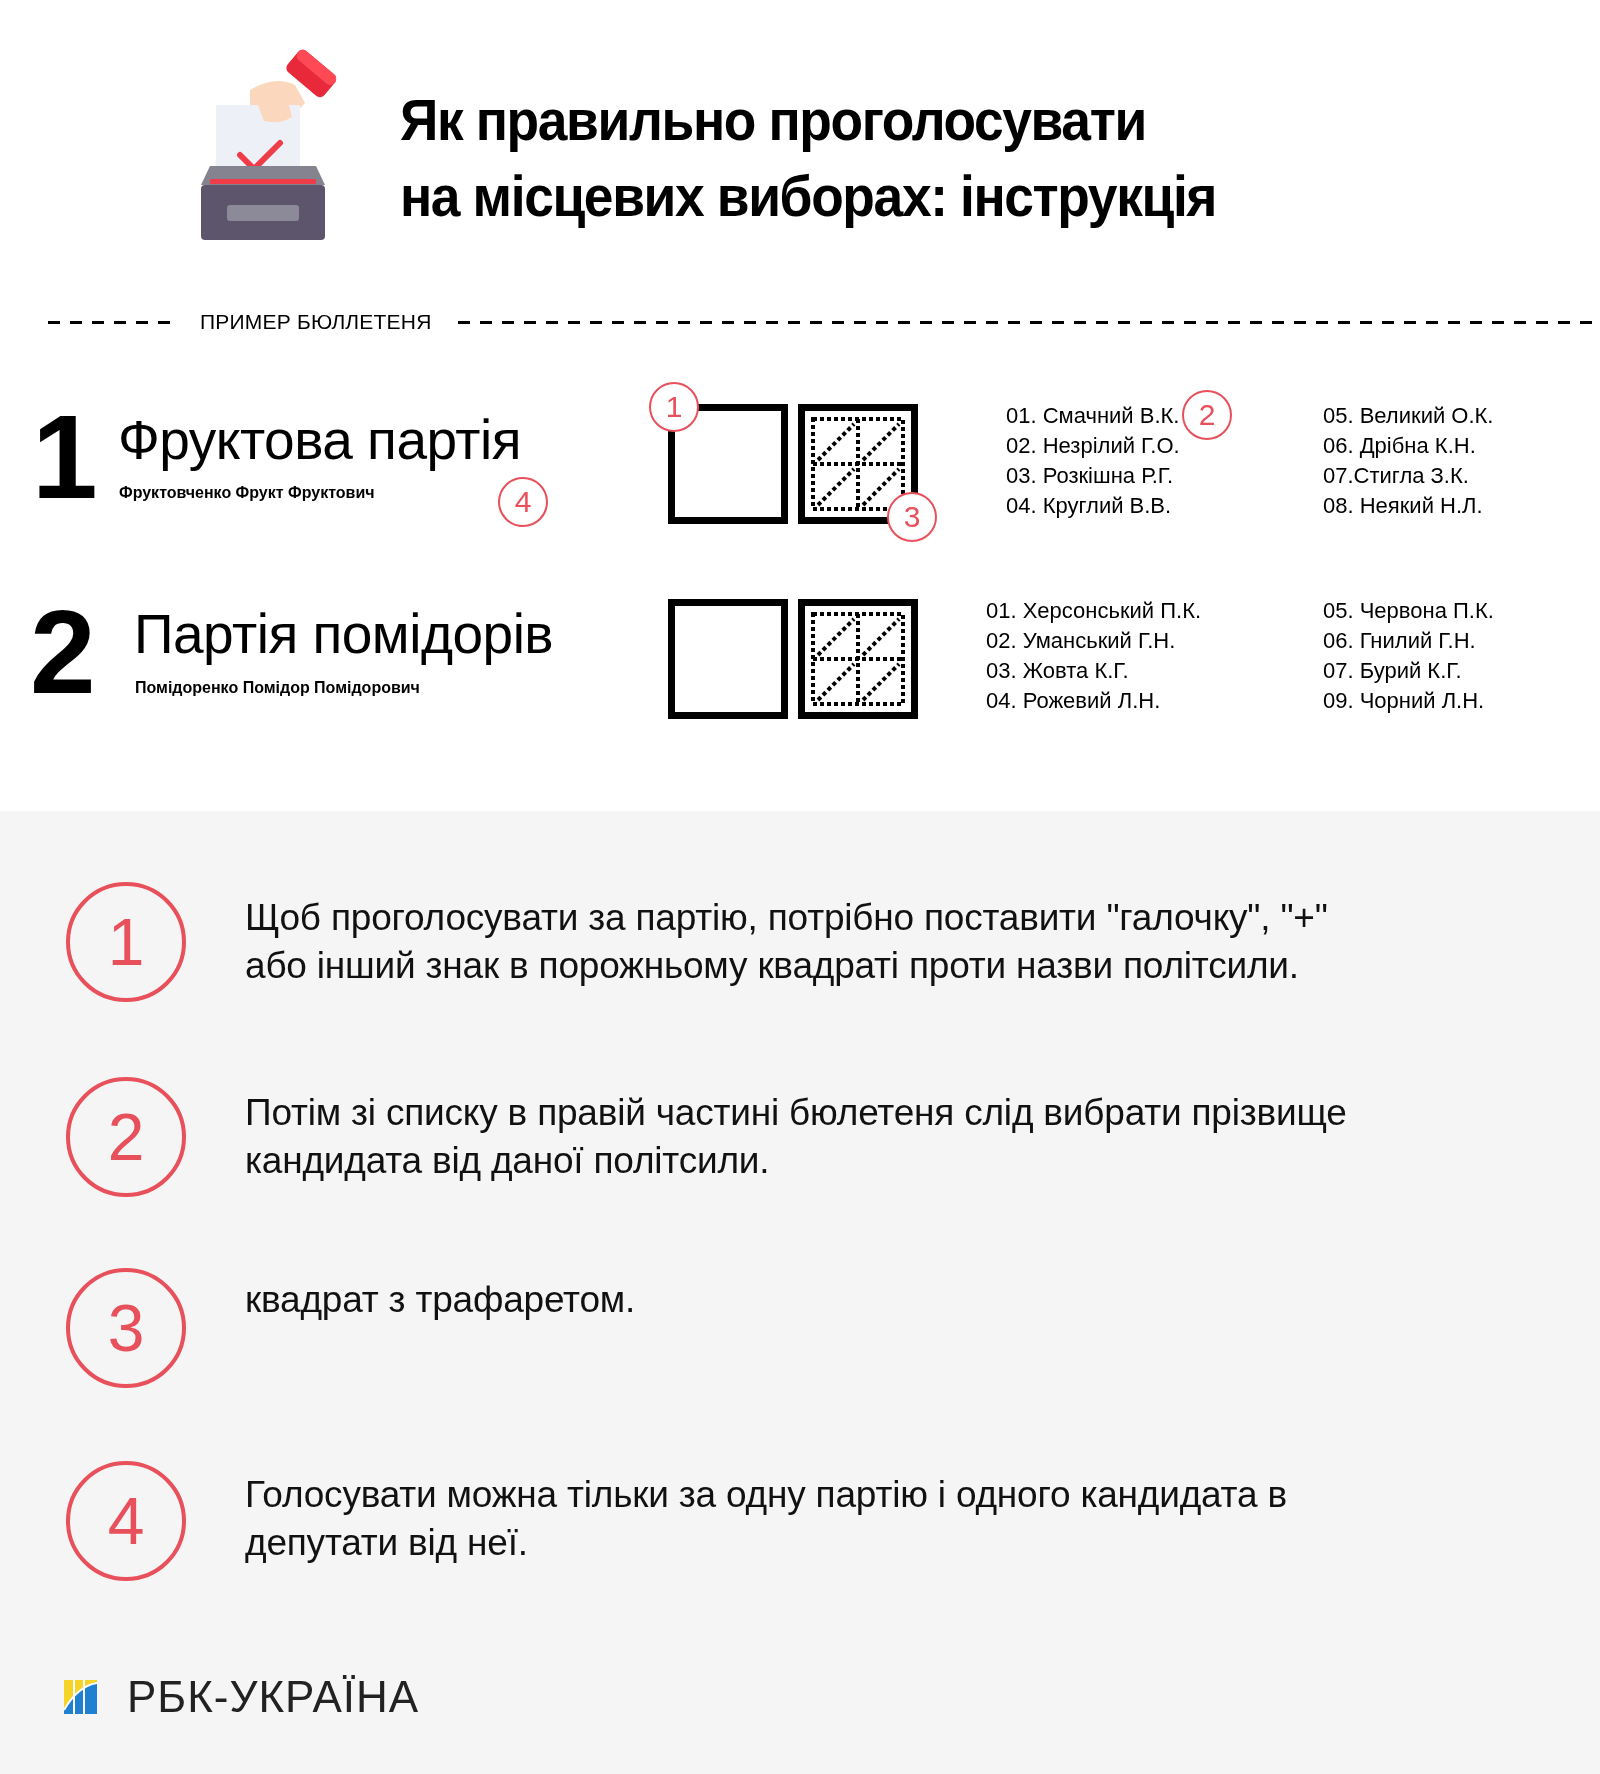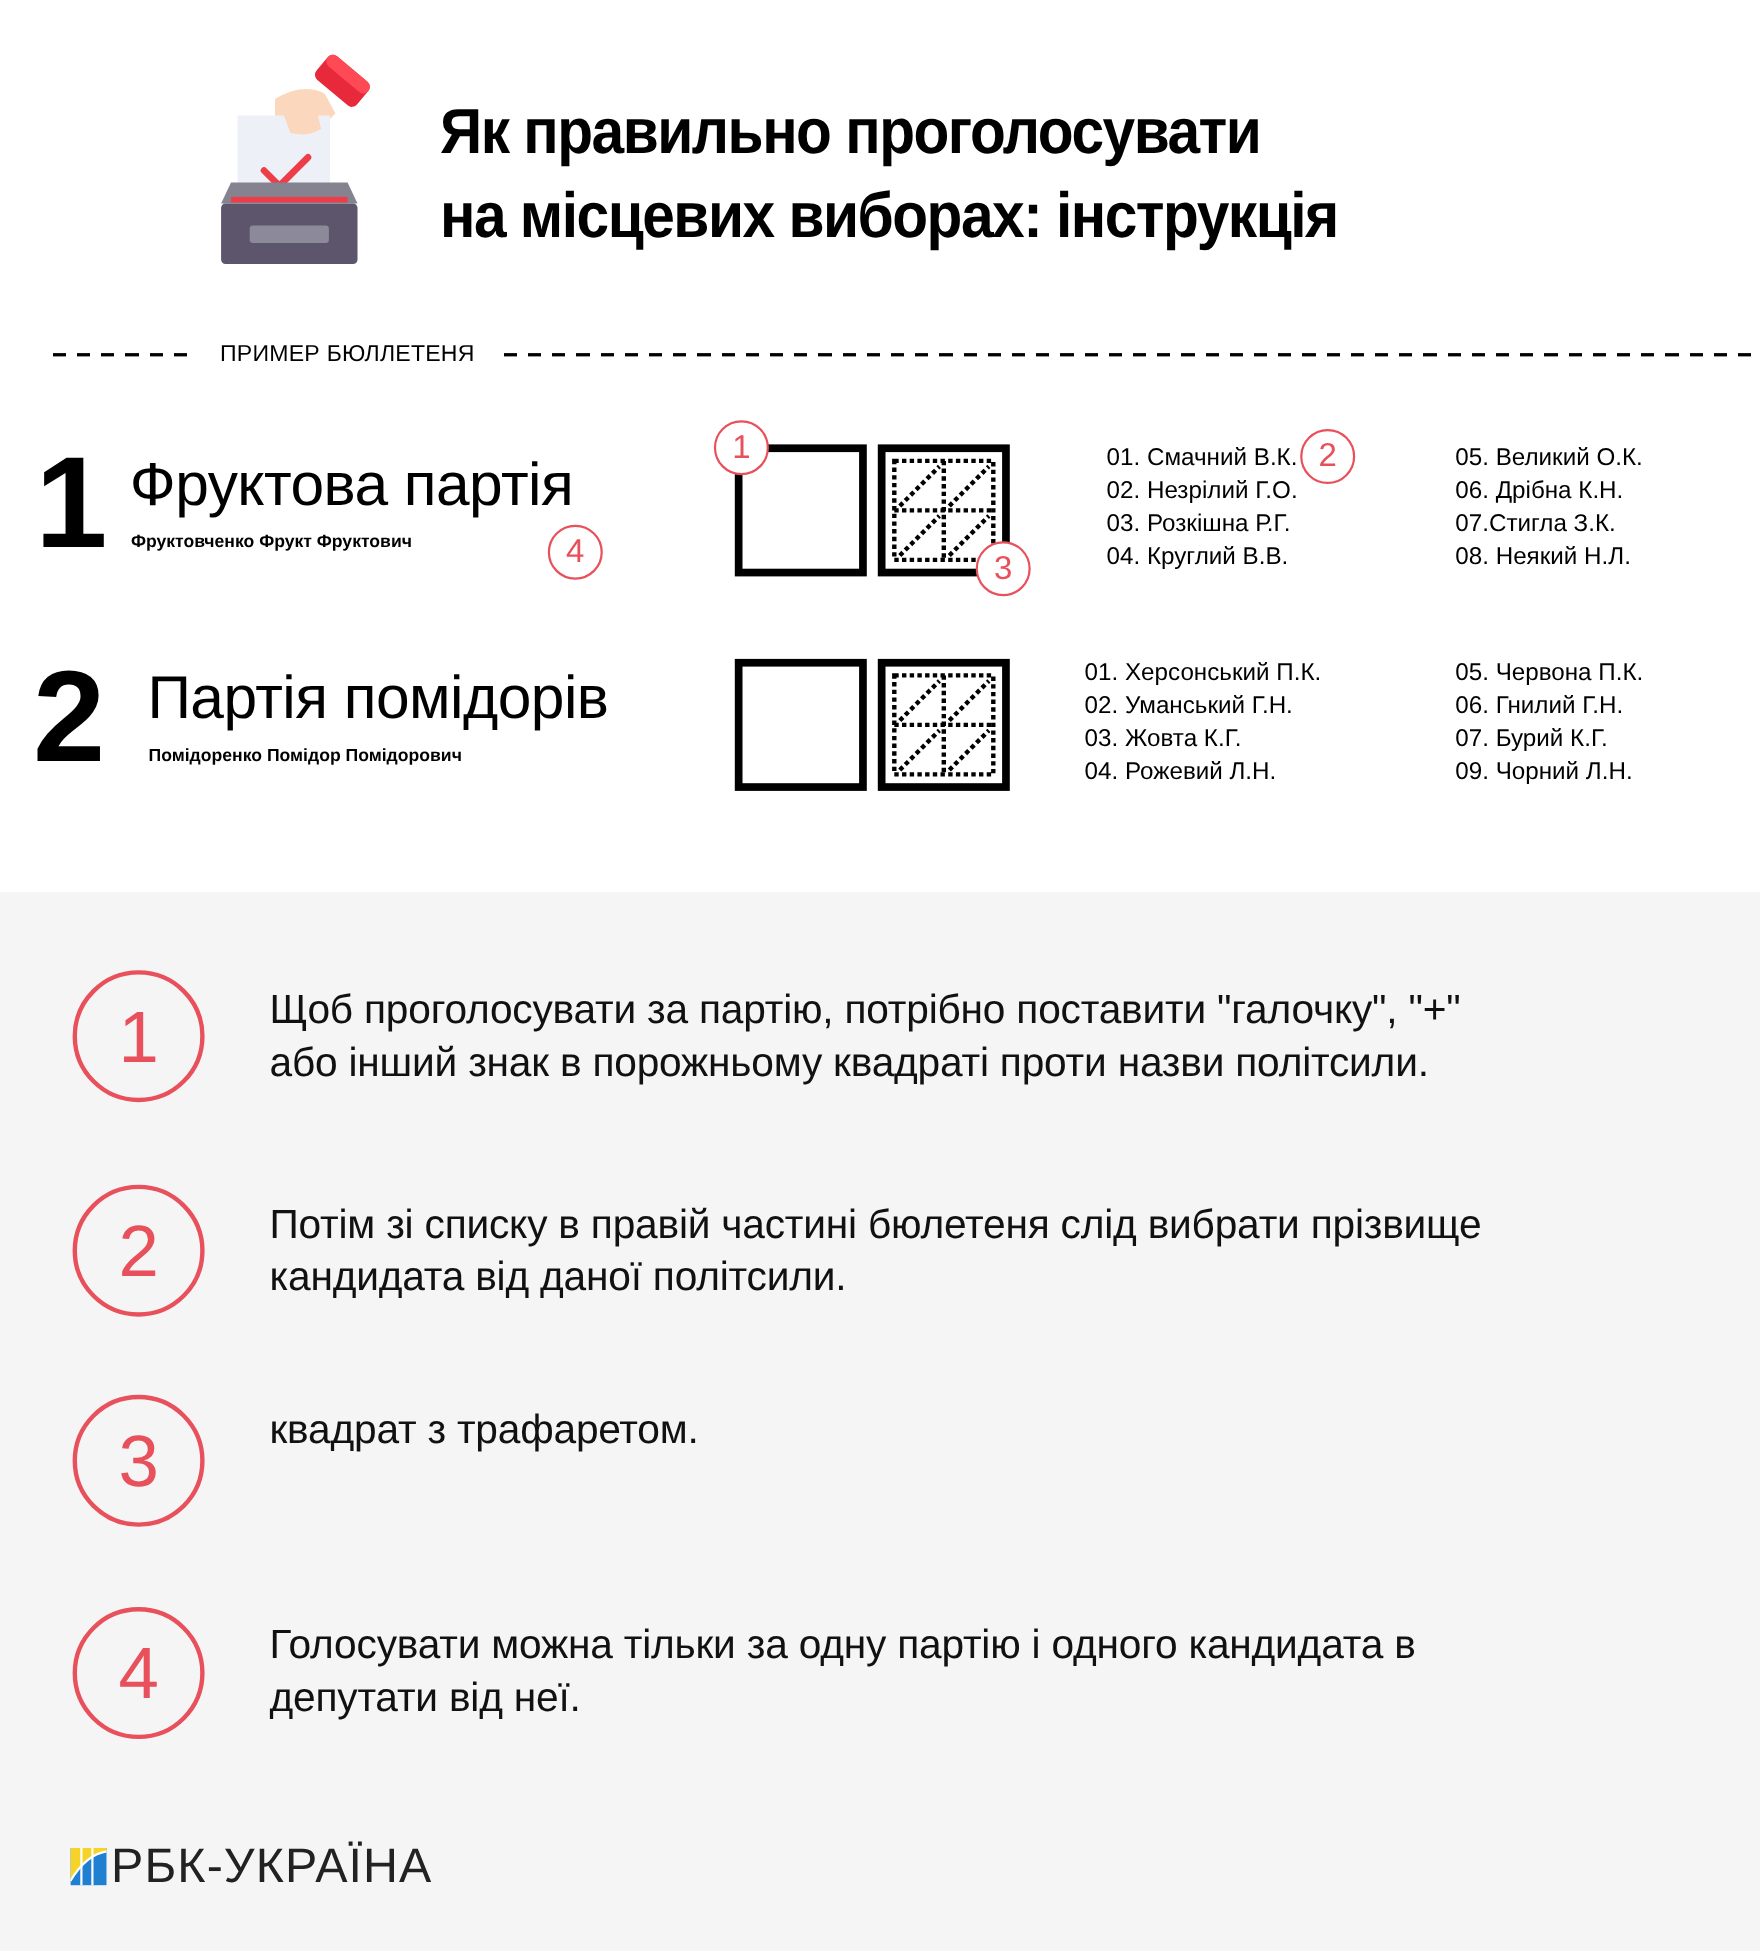--- a/index.html
+++ b/index.html
@@ -29,21 +29,21 @@
   
   .rc { border: 2.5px solid #e8505b; border-radius: 50%; color: #e8505b; display: flex;
         align-items: center; justify-content: center; background: #fff; box-sizing: border-box; }
   .rc-small { width: 50px; height: 50px; font-size: 30px; }
   
   .gray { left: 0; top: 811px; width: 1600px; height: 963px; background: #f5f5f5; }
   .rc-big { width: 120px; height: 120px; border-width: 4px; font-size: 66px; background: transparent; }
   .instr-text { font-size: 37px; line-height: 48px; color: #111; width: 1300px; letter-spacing: -0.2px; }
   
   .brand { left: 64px; top: 1672px; display: flex; align-items: center; }
-  .brand-text { font-size: 44px; color: #222; letter-spacing: 1px; margin-left: 4px; }
+  .brand-text { font-size: 44px; color: #222; letter-spacing: 1px; margin-left: 30px; }
 </style>
 </head>
 <body>
 
 <div class="abs logo-icon">
   <svg width="165" height="200" viewBox="0 0 165 200">
 
     <g transform="rotate(40 130 30)">
       <rect x="106" y="14" width="48" height="28" rx="6" fill="#e8283b"></rect>
       <rect x="106" y="14" width="48" height="12" rx="6" fill="#ff4a55"></rect>

